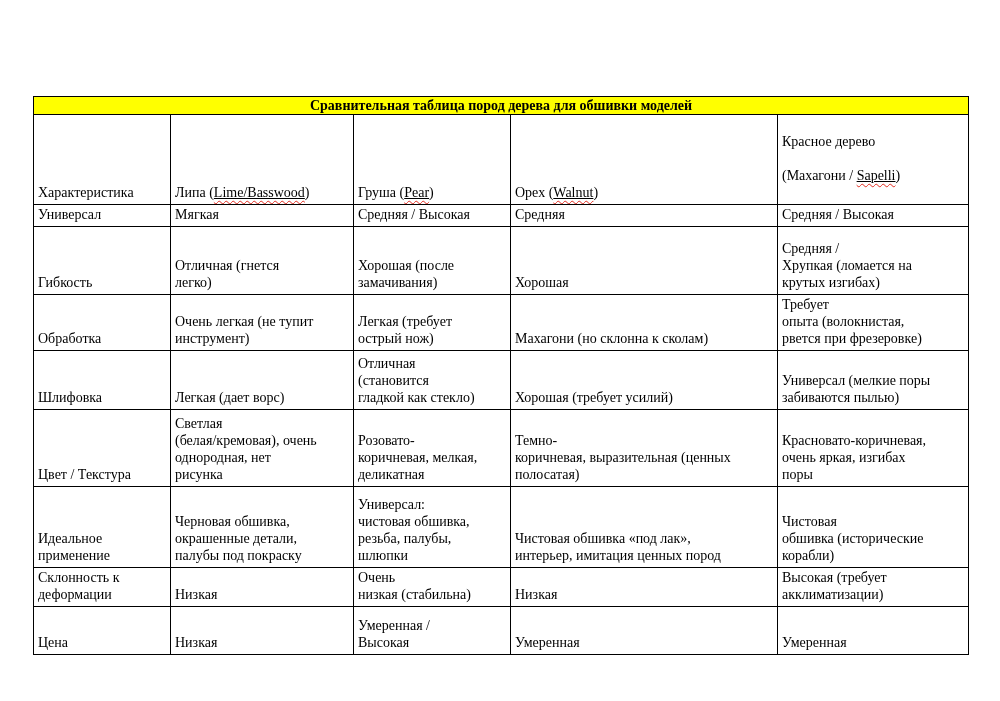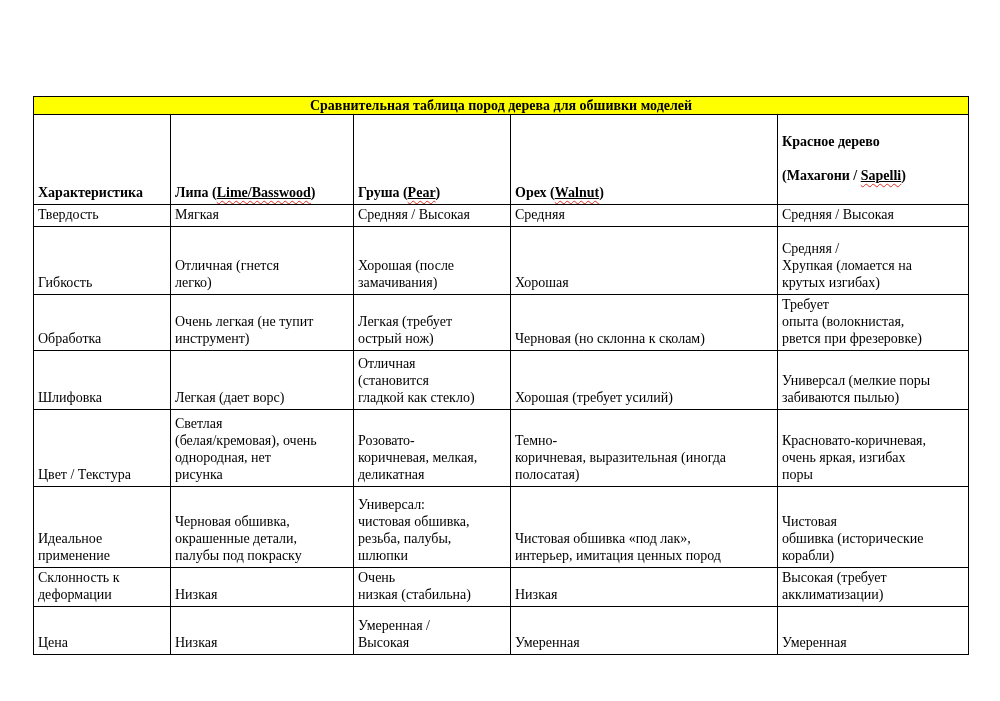--- a/index.html
+++ b/index.html
@@ -33,21 +33,21 @@
     font-weight: normal;
   }
   tr.title-row td {
     background: #ffff00;
     text-align: center;
     font-weight: bold;
     vertical-align: middle;
     padding: 0 2px;
     white-space: nowrap;
   }
-  tr.head-row th { font-weight: bold; }
+  tr.head-row th { font-weight: normal; }
   .u {
     text-decoration-line: underline;
     text-decoration-style: solid;
     text-decoration-color: #000;
     text-decoration-thickness: 1px;
     margin-top: 6px;
   }
   .u .sp {
     text-decoration-line: underline;
     text-decoration-style: wavy;
@@ -89,21 +89,21 @@
       <th><span>Липа (</span><span class="u"><span class="sp">Lime/Basswood</span></span><span>)</span></th>
       <th><span>Груша (</span><span class="u"><span class="sp">Pear</span></span><span>)</span></th>
       <th><span>Орех (</span><span class="u"><span class="sp">Walnut</span></span><span>)</span></th>
       <th>
         <div>Красное дерево</div>
         <div><span>(Махагони / </span><span class="u"><span class="sp">Sapelli</span></span><span>)</span></div>
       </th>
     </tr>
 
     <tr class="r-hardness">
-      <td>Твердость</td>
+      <td>Универсал</td>
       <td>Мягкая</td>
       <td>Средняя / Высокая</td>
       <td>Средняя</td>
       <td>Средняя / Высокая</td>
     </tr>
 
     <tr class="r-flex">
       <td>Гибкость</td>
       <td>Отличная (гнется
 легко)</td>
@@ -114,21 +114,21 @@
 Хрупкая (ломается на
 крутых изгибах)</td>
     </tr>
 
     <tr class="r-machining">
       <td>Обработка</td>
       <td>Очень легкая (не тупит
 инструмент)</td>
       <td>Легкая (требует
 острый нож)</td>
-      <td>Черновая (но склонна к сколам)</td>
+      <td>Махагони (но склонна к сколам)</td>
       <td>Требует
 опыта (волокнистая,
 рвется при фрезеровке)</td>
     </tr>
 
     <tr class="r-sanding">
       <td>Шлифовка</td>
       <td>Легкая (дает ворс)</td>
       <td>Отличная
 (становится
@@ -141,21 +141,21 @@
     <tr class="r-color">
       <td>Цвет / Текстура</td>
       <td>Светлая
 (белая/кремовая), очень
 однородная, нет
 рисунка</td>
       <td>Розовато-
 коричневая, мелкая,
 деликатная</td>
       <td>Темно-
-коричневая, выразительная (иногда
+коричневая, выразительная (ценных
 полосатая)</td>
       <td>Красновато-коричневая,
 очень яркая, изгибах
 поры</td>
     </tr>
 
     <tr class="r-app">
       <td>Идеальное
 применение</td>
       <td>Черновая обшивка,

